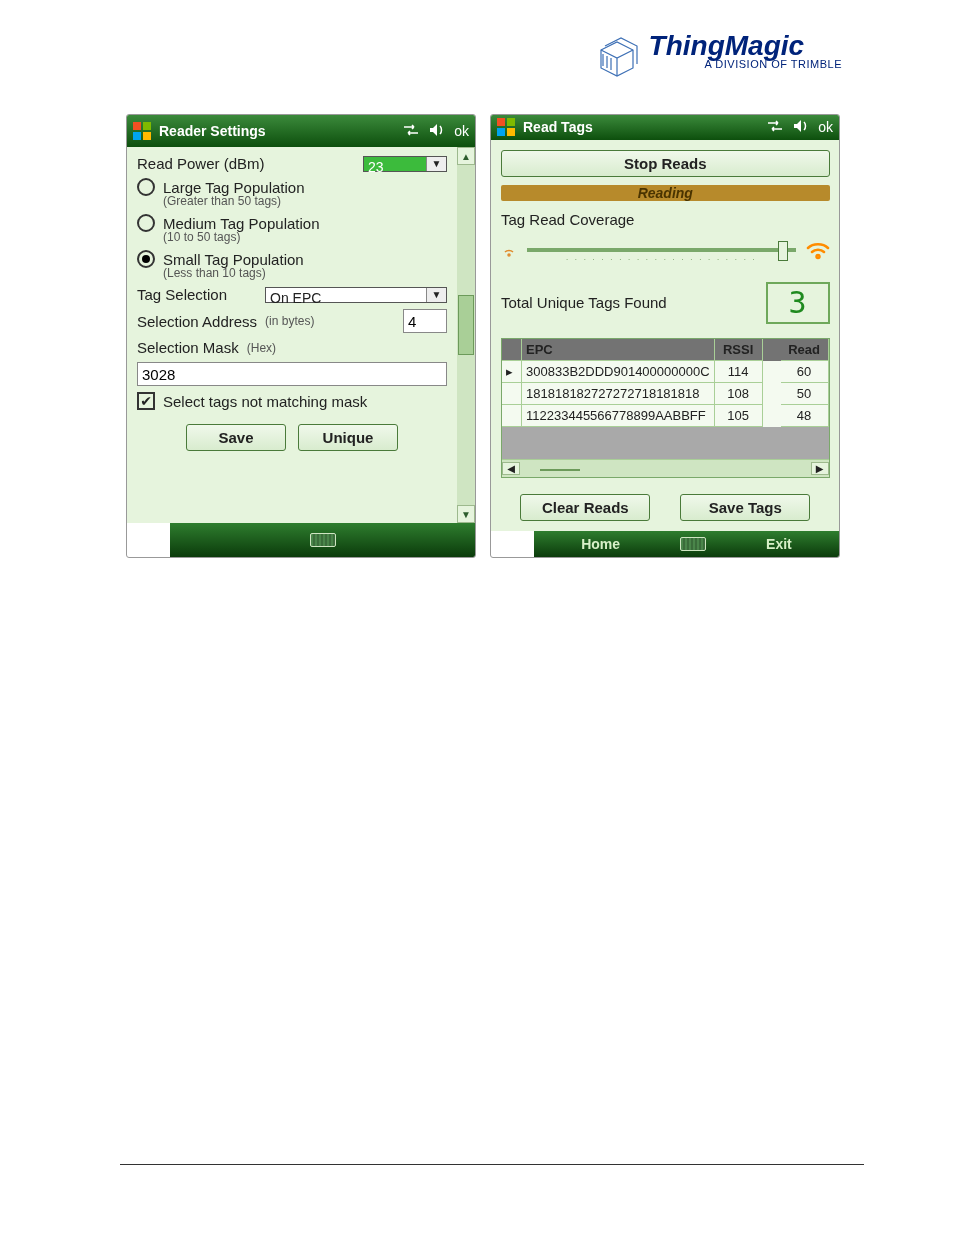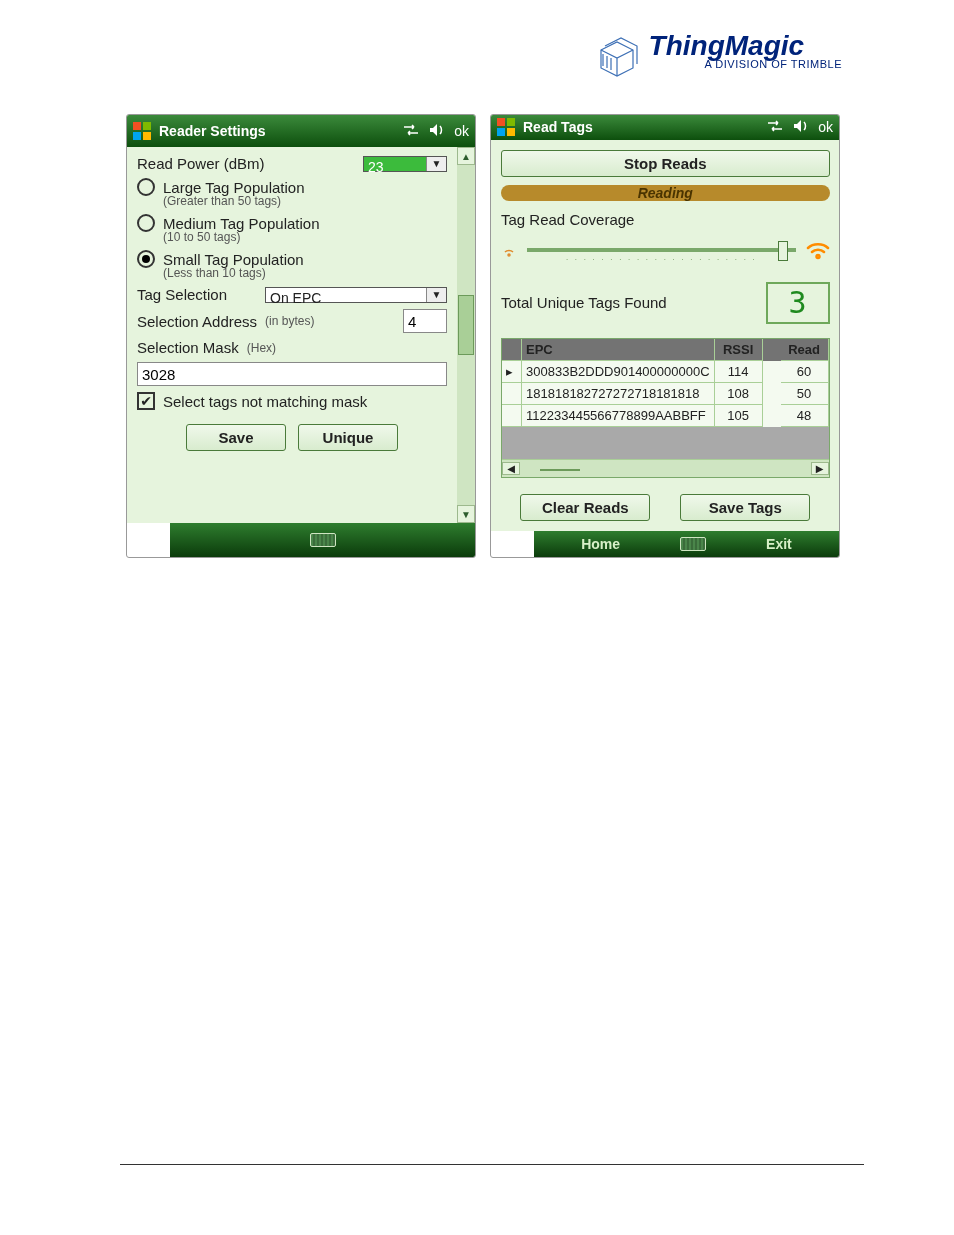--- a/index.html
+++ b/index.html
@@ -164,21 +164,21 @@
     font-size:14px; font-weight:bold;margin-left:43px;
   }
   .kbd-icon { width:26px; height:14px; border:1px solid #cfe5c2; border-radius:2px; background: repeating-linear-gradient(90deg,#4a854a,#4a854a 2px,#3a6c3a 2px,#3a6c3a 4px); }
   .statusbox {
     background:#b78a2b;
     color:#4a3400;
     font-style: italic;
     font-weight:bold;
     display:flex; align-items:center; justify-content:center;
     height:36px;
-    border-radius:12px;
+    border-radius:2px;
     font-size:14px;
   }
   .read-hdr-row { display:flex; gap:8px; padding: 4px 4px 0 4px; flex-direction: column; }
   .slider-wrap { display:flex; align-items:center; gap:10px; padding: 6px 4px; }
   .wifi-weak { color:#e08b2d; font-size:14px; }
   .wifi-strong { color:#ff8c00; font-size:22px; }
   .slider {
     flex:1;
     height: 24px;
     position:relative;

